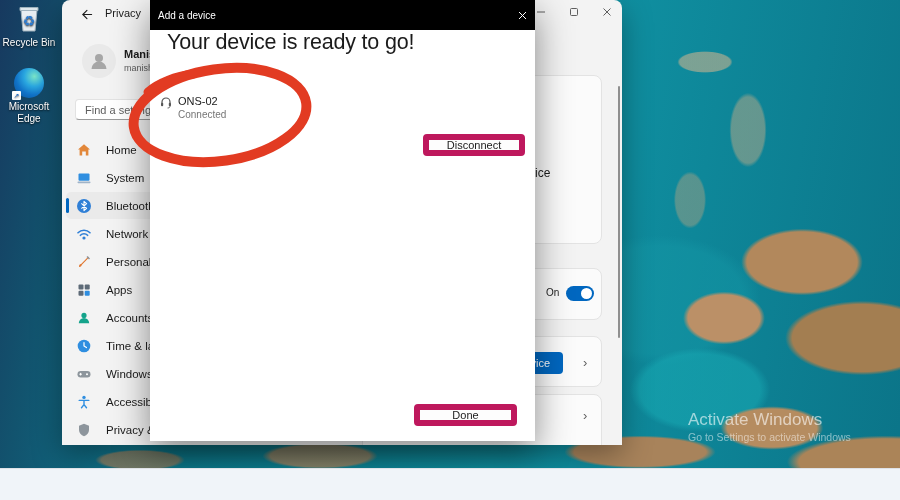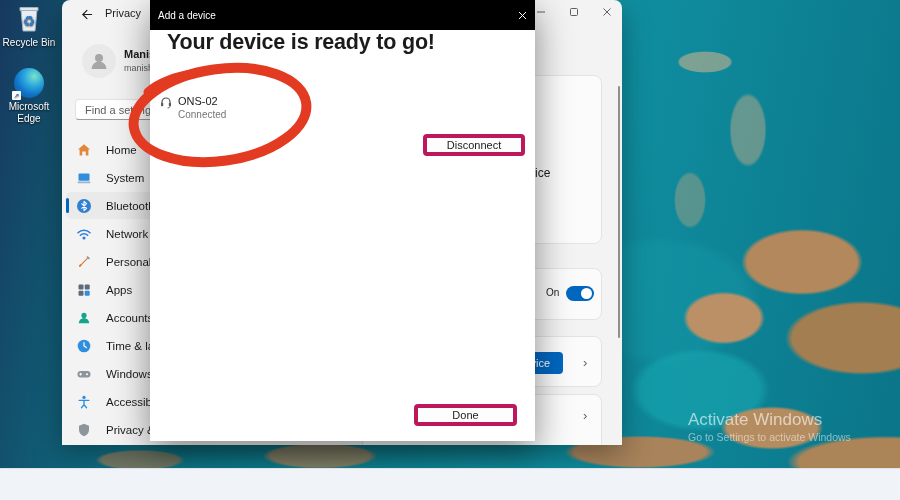--- a/index.html
+++ b/index.html
@@ -71,24 +71,24 @@
            display:flex;align-items:center;justify-content:flex-end;padding-right:13px;box-sizing:border-box}
   .chev{font-size:13px;color:#5f5f5f}
   .sbar{left:556px;top:86px;width:2px;height:252px;background:#8f8f8f;border-radius:1px}
 
   
   #dlg{left:150px;top:0;width:385px;height:441px;background:#fff;z-index:3;
        box-shadow:0 12px 34px rgba(0,0,0,.45)}
   #dlg .tbar{position:absolute;left:0;top:0;right:0;height:18px;background:#000;
        display:flex;align-items:center;padding:15px 8px;box-sizing:border-box}
   #dlg .tbar .t{color:#fff;font-size:10px}
-  .dheading{left:17px;top:30px;font-size:21.5px;font-weight:700;color:#1b1b1b;letter-spacing:-.2px}
+  .dheading{left:17px;top:30px;font-size:21.5px;font-weight:400;color:#1b1b1b;letter-spacing:-.2px}
   .devname{left:28px;top:95px;font-size:11px;color:#1b1b1b}
   .devstat{left:28px;top:109px;font-size:10px;color:#757575}
-  .btn{position:absolute;background:#fdfdfd;border:4px solid #be185d;border-radius:4px;
+  .btn{position:absolute;background:#fdfdfd;border:6px solid #be185d;border-radius:4px;
        font-size:11px;color:#1b1b1b;display:flex;align-items:center;justify-content:center;
        box-sizing:border-box}
 
   
   #circle{left:120px;top:56px;z-index:4;pointer-events:none}
 
   
   #bar{left:0;top:468px;width:900px;height:32px;background:#f0f4f9;z-index:10;
        border-top:1px solid rgba(0,0,0,.07)}
 </style>

